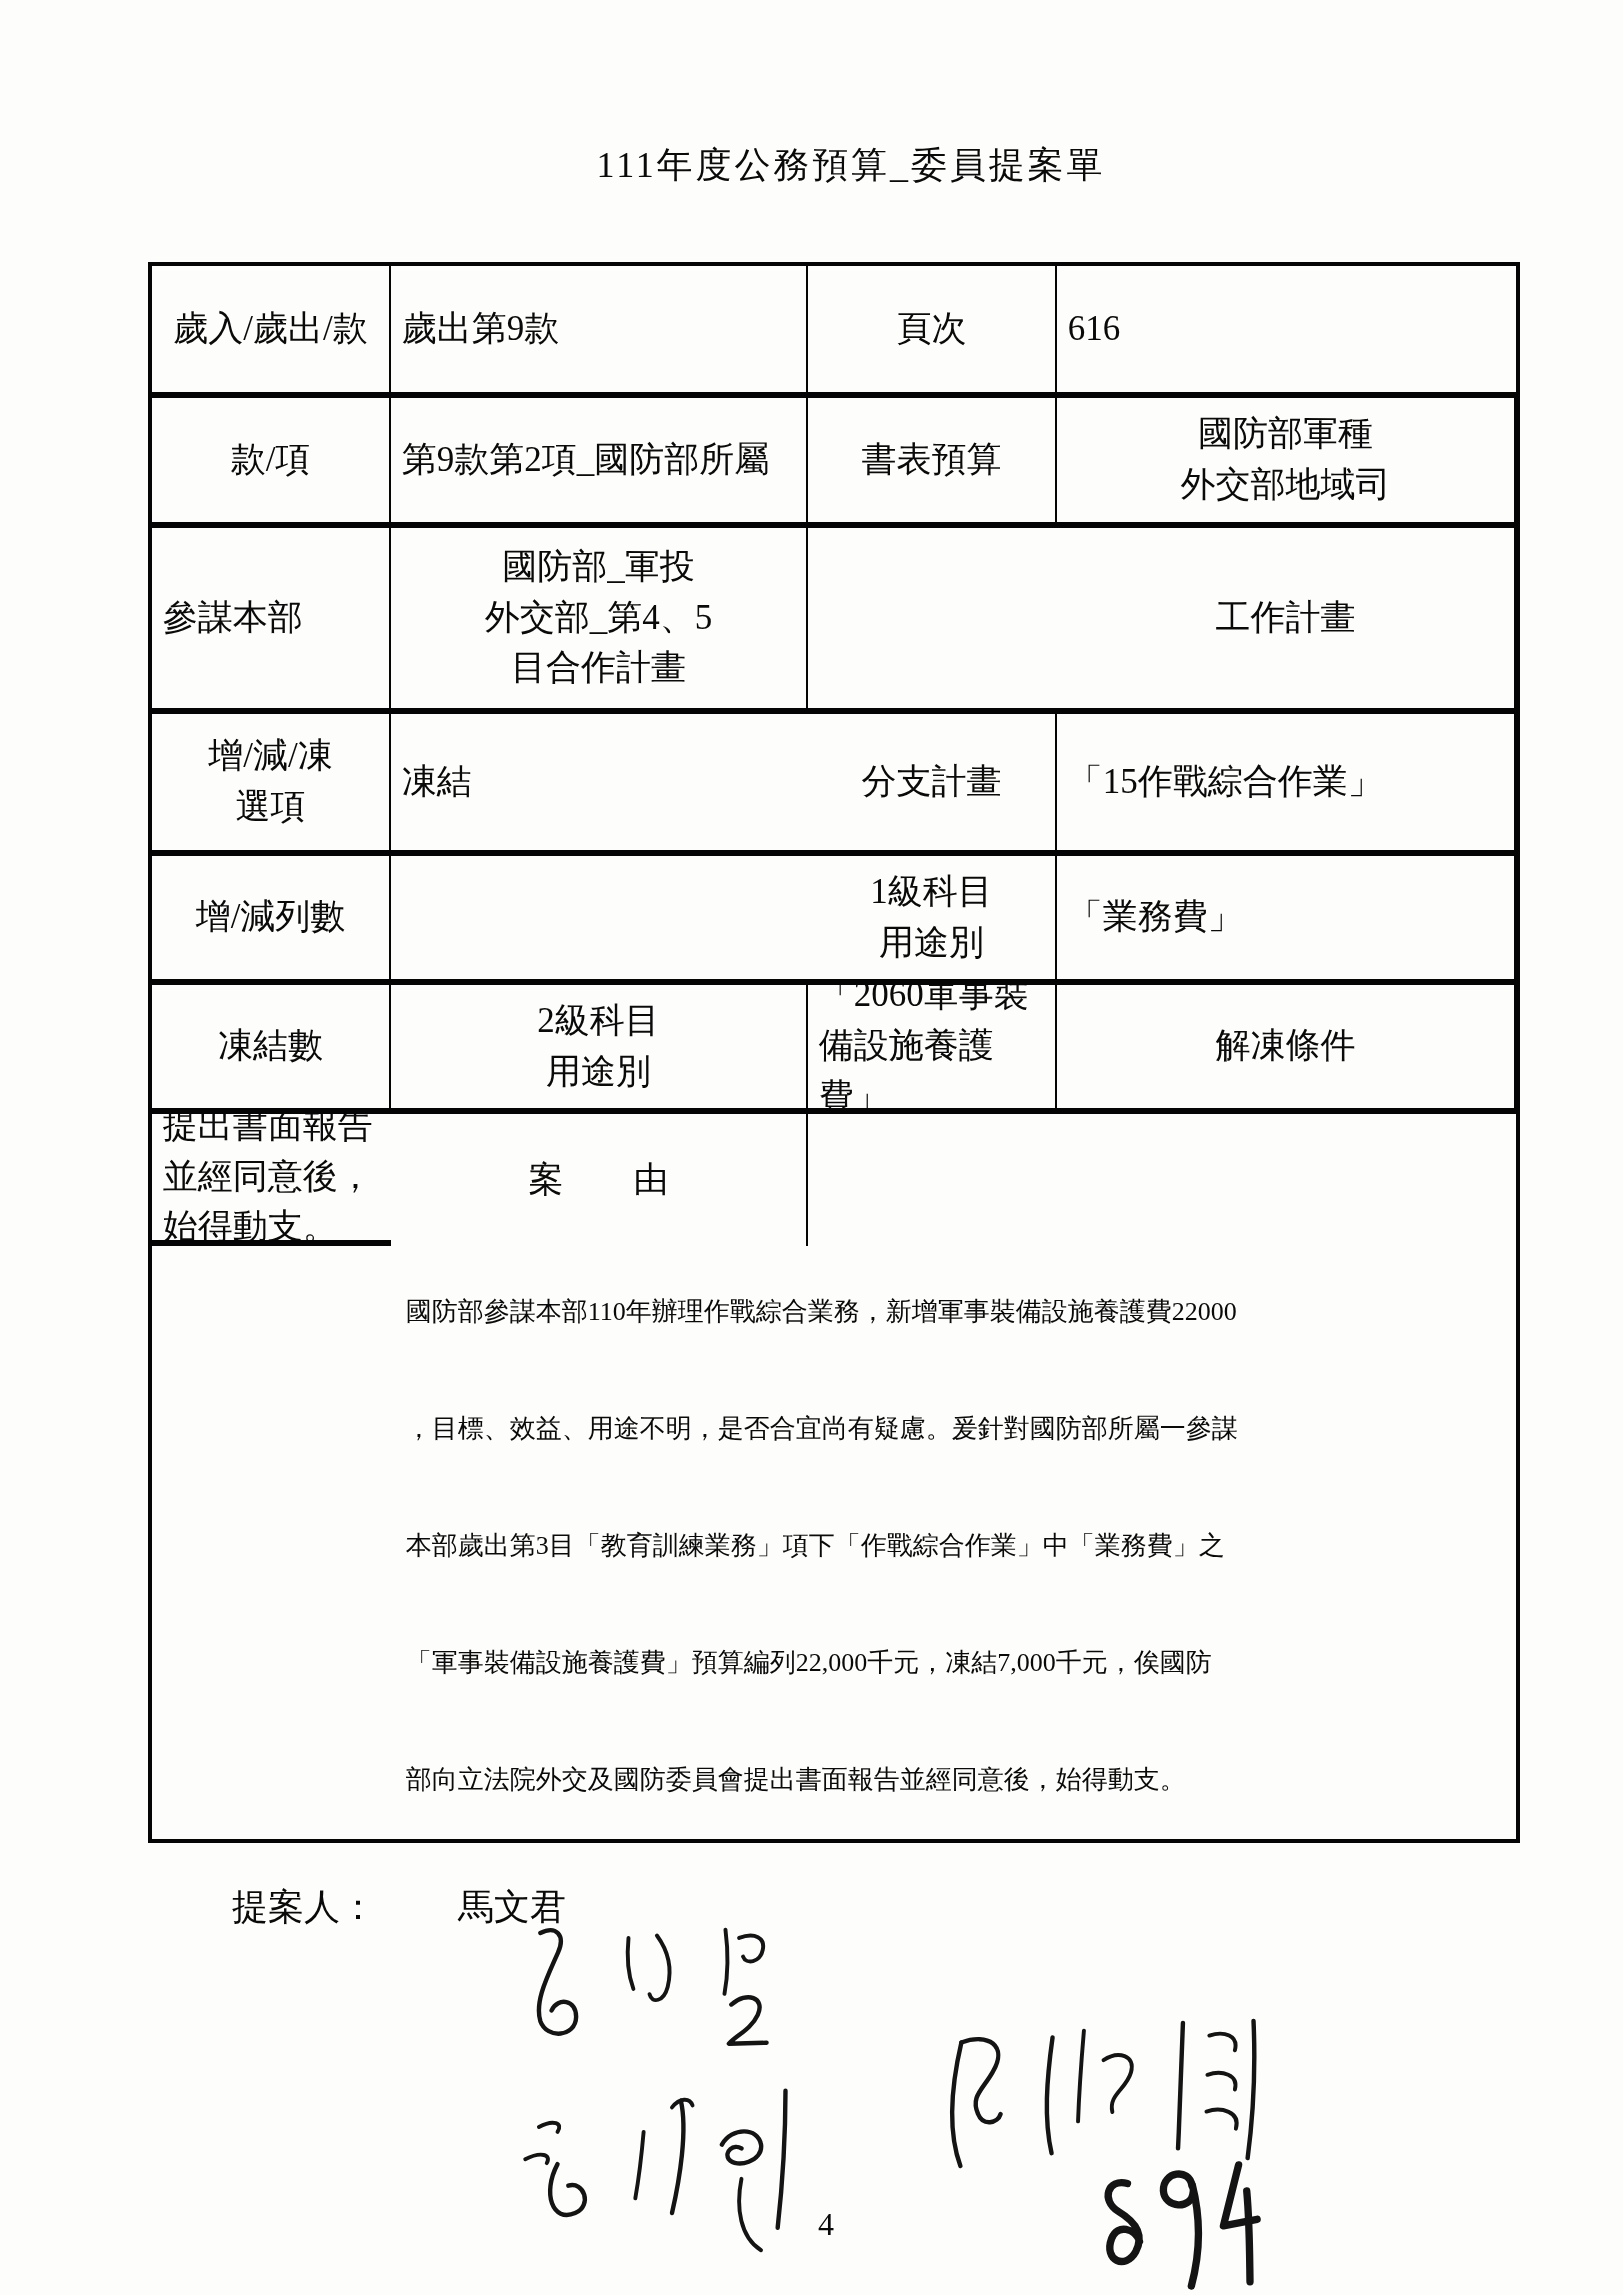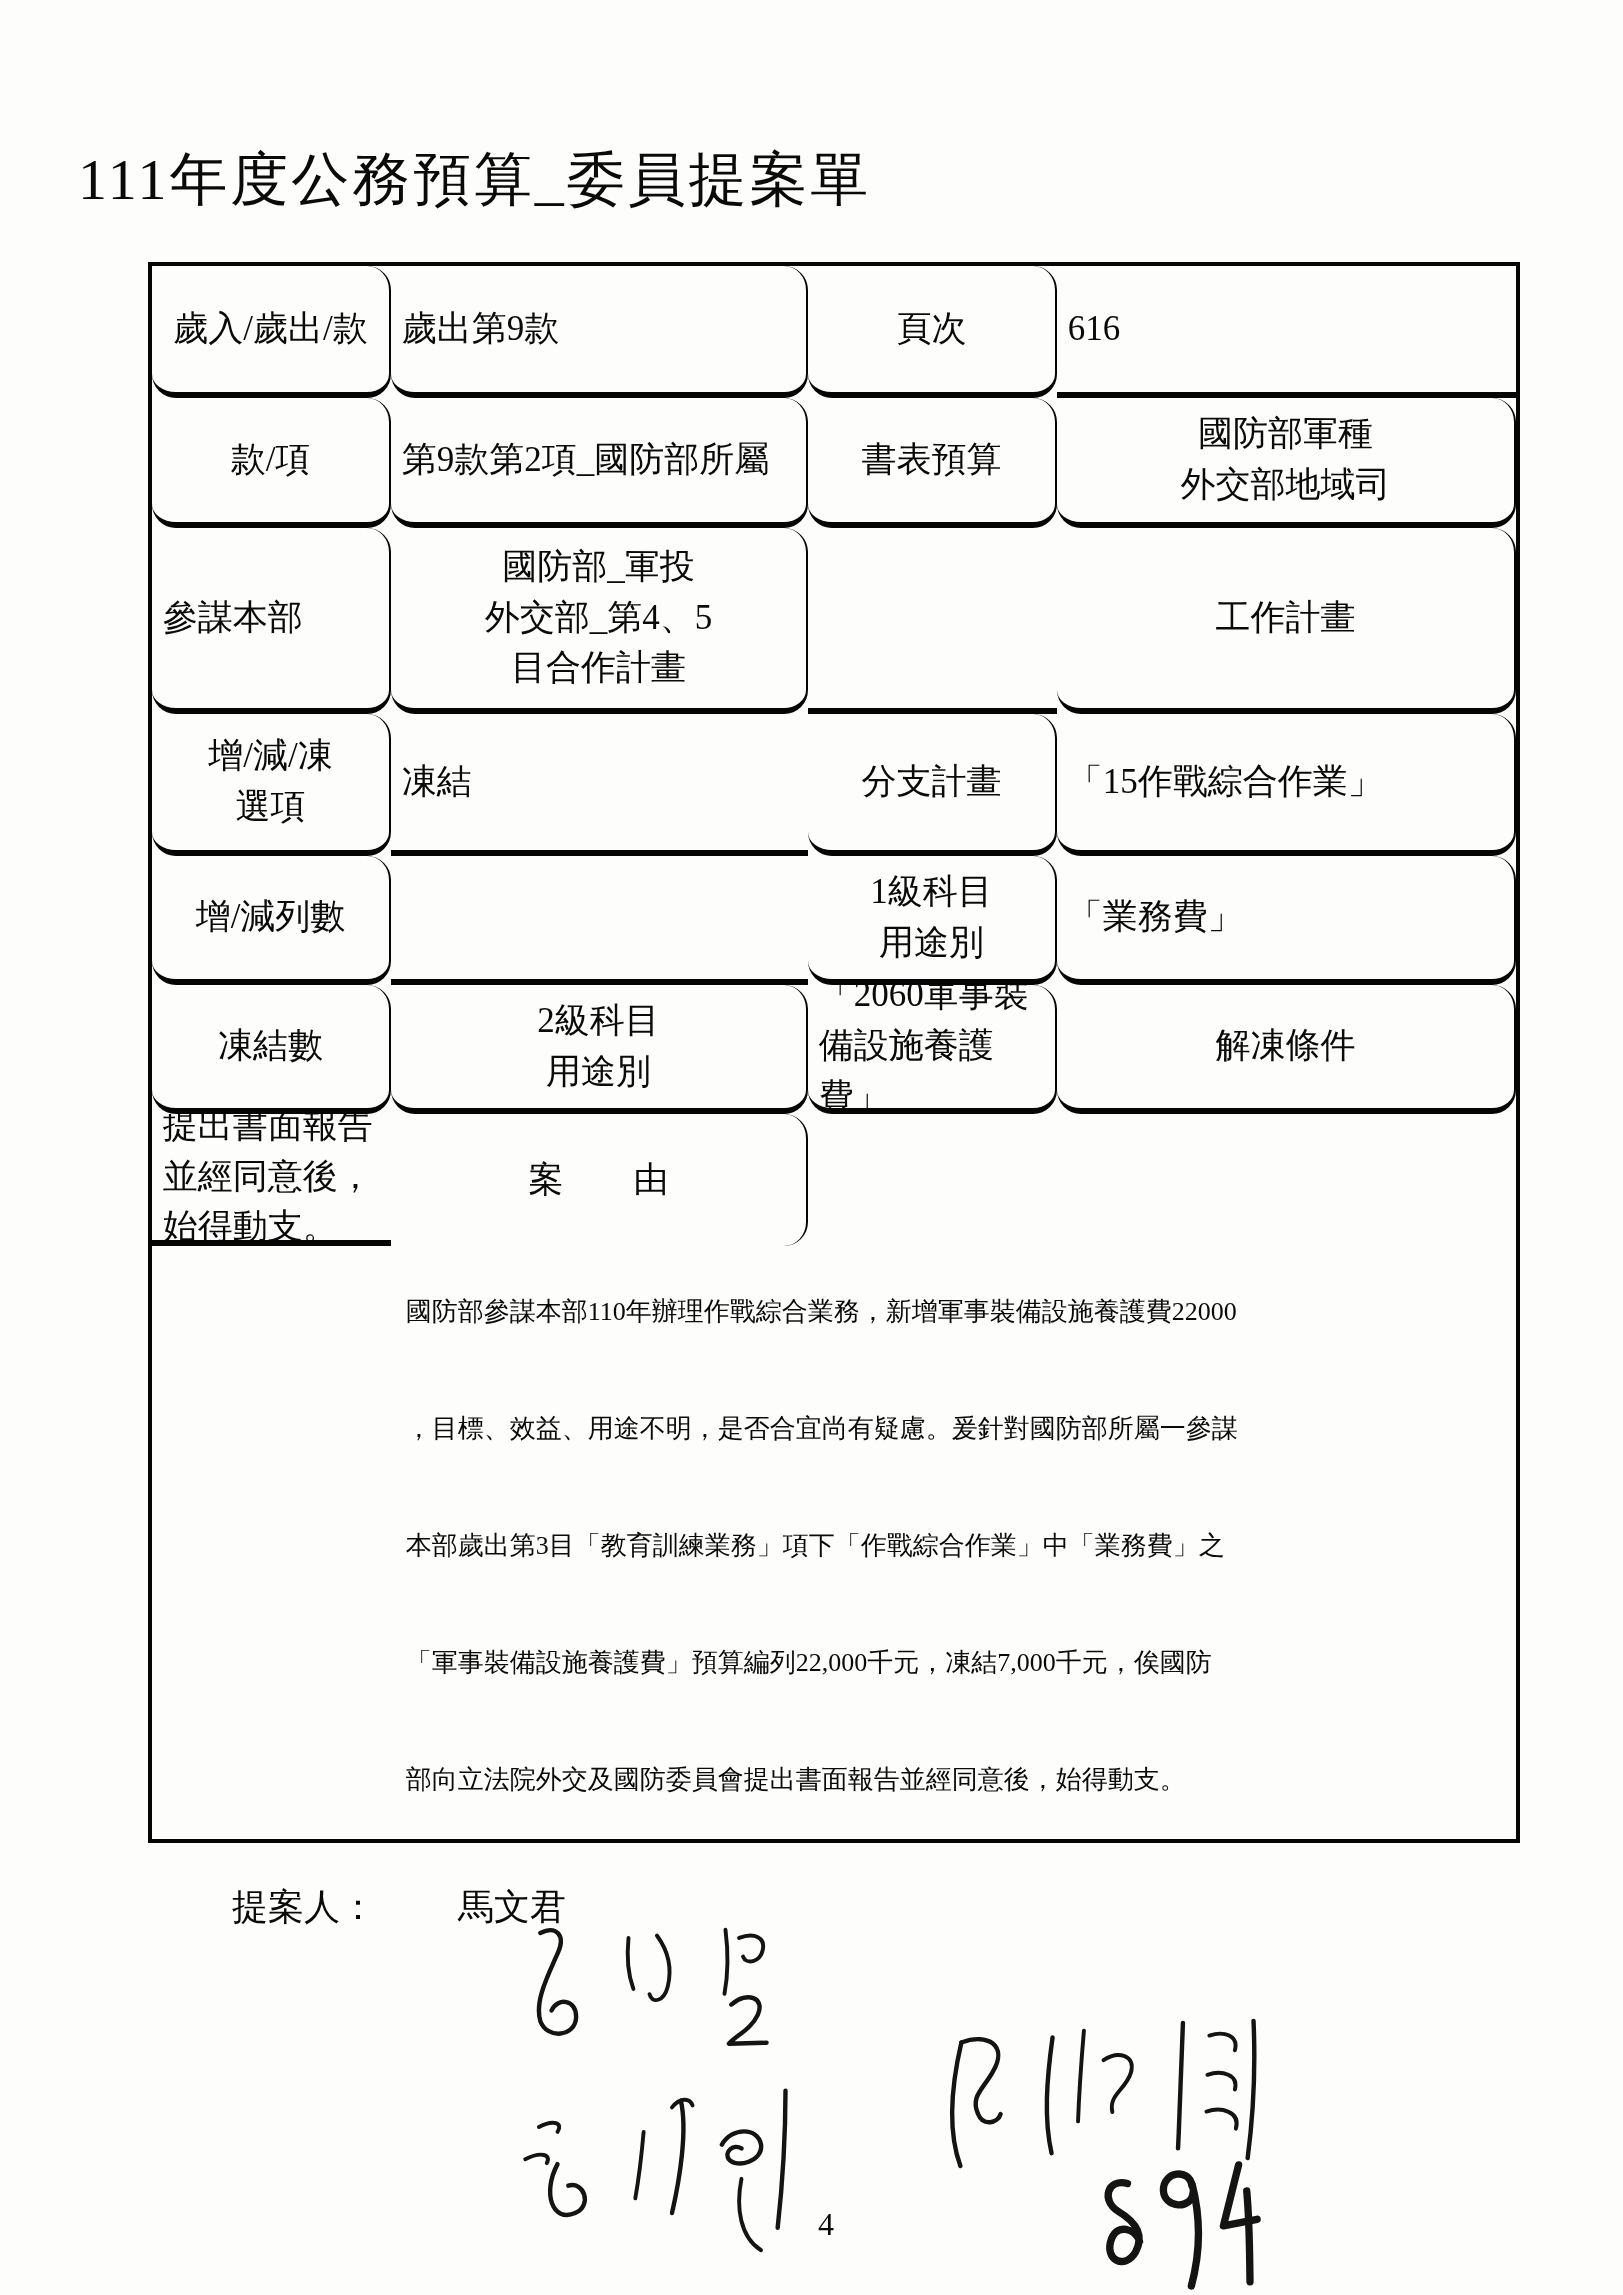--- a/index.html
+++ b/index.html
@@ -7,22 +7,22 @@
     position:relative;
     width:1624px;height:2295px;
     background:#fdfdfb;
     overflow:hidden;
     font-family:"Liberation Serif","DejaVu Serif",serif;
     color:#0a0a0a;
   }
   .doc-title{
     position:absolute;
     top:141px;left:0;width:100%;
-    text-align:left;
-    font-size:58px;
+    text-align:center;
+    font-size:36px;
     letter-spacing:2.9px;
     padding-left:78px;
     box-sizing:border-box;
     white-space:nowrap;
   }
   .form-table{
     position:absolute;
     left:148px;top:262px;
     display:grid;
     grid-template-columns:239px 417px 249px 459px;
@@ -33,21 +33,21 @@
   .cell{
     box-sizing:border-box;
     display:flex;
     align-items:center;
     font-size:35px;
     line-height:1.45;
     white-space:pre-line;
     border-bottom:6.4px solid #050505;
     overflow:hidden;
   }
-  .cell.vline{border-right:2.9px solid #050505;border-radius:24px;}
+  .cell.vline{border-right:2.9px solid #050505;}
   .cell.lastrow{border-bottom:none;}
   .lbl{justify-content:center;text-align:center;padding:0 4.9px;}
   .val{justify-content:flex-start;text-align:left;padding:0 10.8px;}
   .case-cell{
     flex-direction:column;
     align-items:stretch;
     justify-content:flex-start;
     padding:6.9px 14.7px 0 14.7px;
   }
   .case-line{

